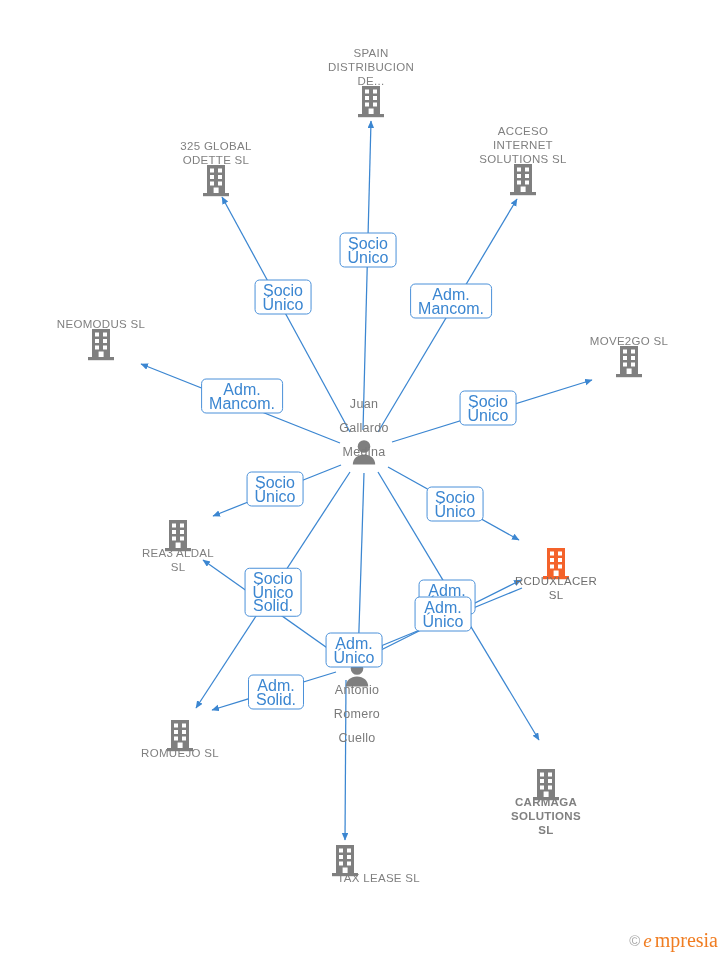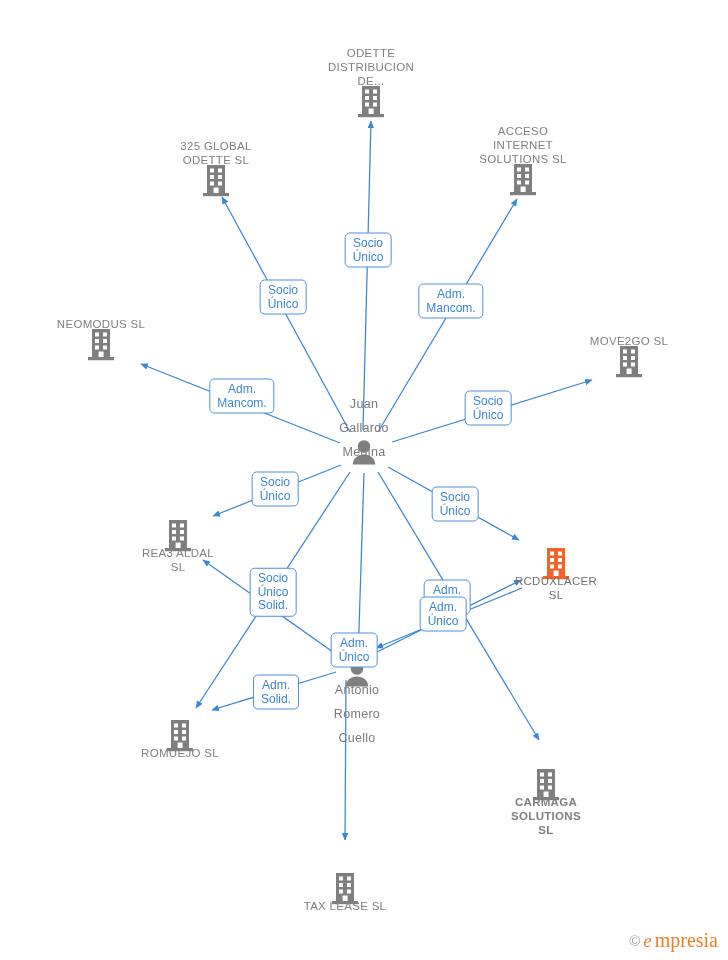--- a/index.html
+++ b/index.html
@@ -20,21 +20,21 @@
   .node.person.top .label{position:absolute;left:50%;top:-48px;transform:translateX(-50%);width:120px;}
   .node.person.mid .label{position:absolute;left:50%;top:16px;transform:translateX(-50%);width:120px;}
   .node.company .label{position:absolute;left:50%;transform:translateX(-50%);width:150px;}
   .node.company.lbl-above .label{bottom:30px;}
   .node.company.lbl-below .label{top:26px;}
   .node.highlight .label{color:#6f6f6f;}
 
   .edge-label{
     position:absolute;transform:translate(-50%,-50%);
     border:1.4px solid #4a90d9;border-radius:5px;background:#ffffff;
-    color:#3b86d1;font-size:12px;line-height:13.5px;
+    color:#3b86d1;font-size:16px;line-height:13.5px;
     padding:3px 7px;text-align:center;white-space:pre-line;
   }
   .watermark{
     position:absolute;right:10px;bottom:8px;
     font-size:15px;color:#f07d22;font-family:"Liberation Serif", serif;
     display:flex;align-items:center;gap:3px;
   }
   .watermark .c{color:#a9a9a9;font-size:15px;font-family:"Liberation Sans",sans-serif;}
   .watermark .e{font-style:italic;font-size:19px;line-height:19px;}
   .watermark .rest{color:#f07d22;font-size:20px;}
@@ -80,21 +80,21 @@
         <rect x="9" y="5.5" width="4" height="4"></rect>
             <rect x="17" y="5.5" width="4" height="4"></rect>
         <rect x="9" y="12" width="4" height="4"></rect>
             <rect x="17" y="12" width="4" height="4"></rect>
         <rect x="9" y="18.5" width="4" height="4"></rect>
             <rect x="17" y="18.5" width="4" height="4"></rect>
         <rect x="12.6" y="24.5" width="5" height="5.5"></rect>
       </g>
         </svg>
     </span>
-    <span class="label">ODETTE
+    <span class="label">SPAIN
 DISTRIBUCION
 DE...</span>
   </div>
 
   <div class="node company lbl-above" style="left:216px;top:180px;">
     <span class="glyph">
       <svg width="30" height="34" viewBox="0 0 30 34">
           <g fill="#7f7f7f">
         <rect x="6" y="2" width="18" height="28"></rect>
             <rect x="2" y="30" width="26" height="3.2"></rect>
@@ -288,21 +288,21 @@
             <rect x="17" y="18.5" width="4" height="4"></rect>
         <rect x="12.6" y="24.5" width="5" height="5.5"></rect>
       </g>
         </svg>
     </span>
     <span class="label">CARMAGA
 SOLUTIONS
 SL</span>
   </div>
 
-  <div class="node company lbl-below" style="left:345px;top:888px;">
+  <div class="node company lbl-below" style="left:345px;top:860px;text-align:right;">
     <span class="glyph">
       <svg width="30" height="34" viewBox="0 0 30 34">
           <g fill="#7f7f7f">
         <rect x="6" y="2" width="18" height="28"></rect>
             <rect x="2" y="30" width="26" height="3.2"></rect>
       </g>
           <g fill="#ffffff">
         <rect x="9" y="5.5" width="4" height="4"></rect>
             <rect x="17" y="5.5" width="4" height="4"></rect>
         <rect x="9" y="12" width="4" height="4"></rect>

